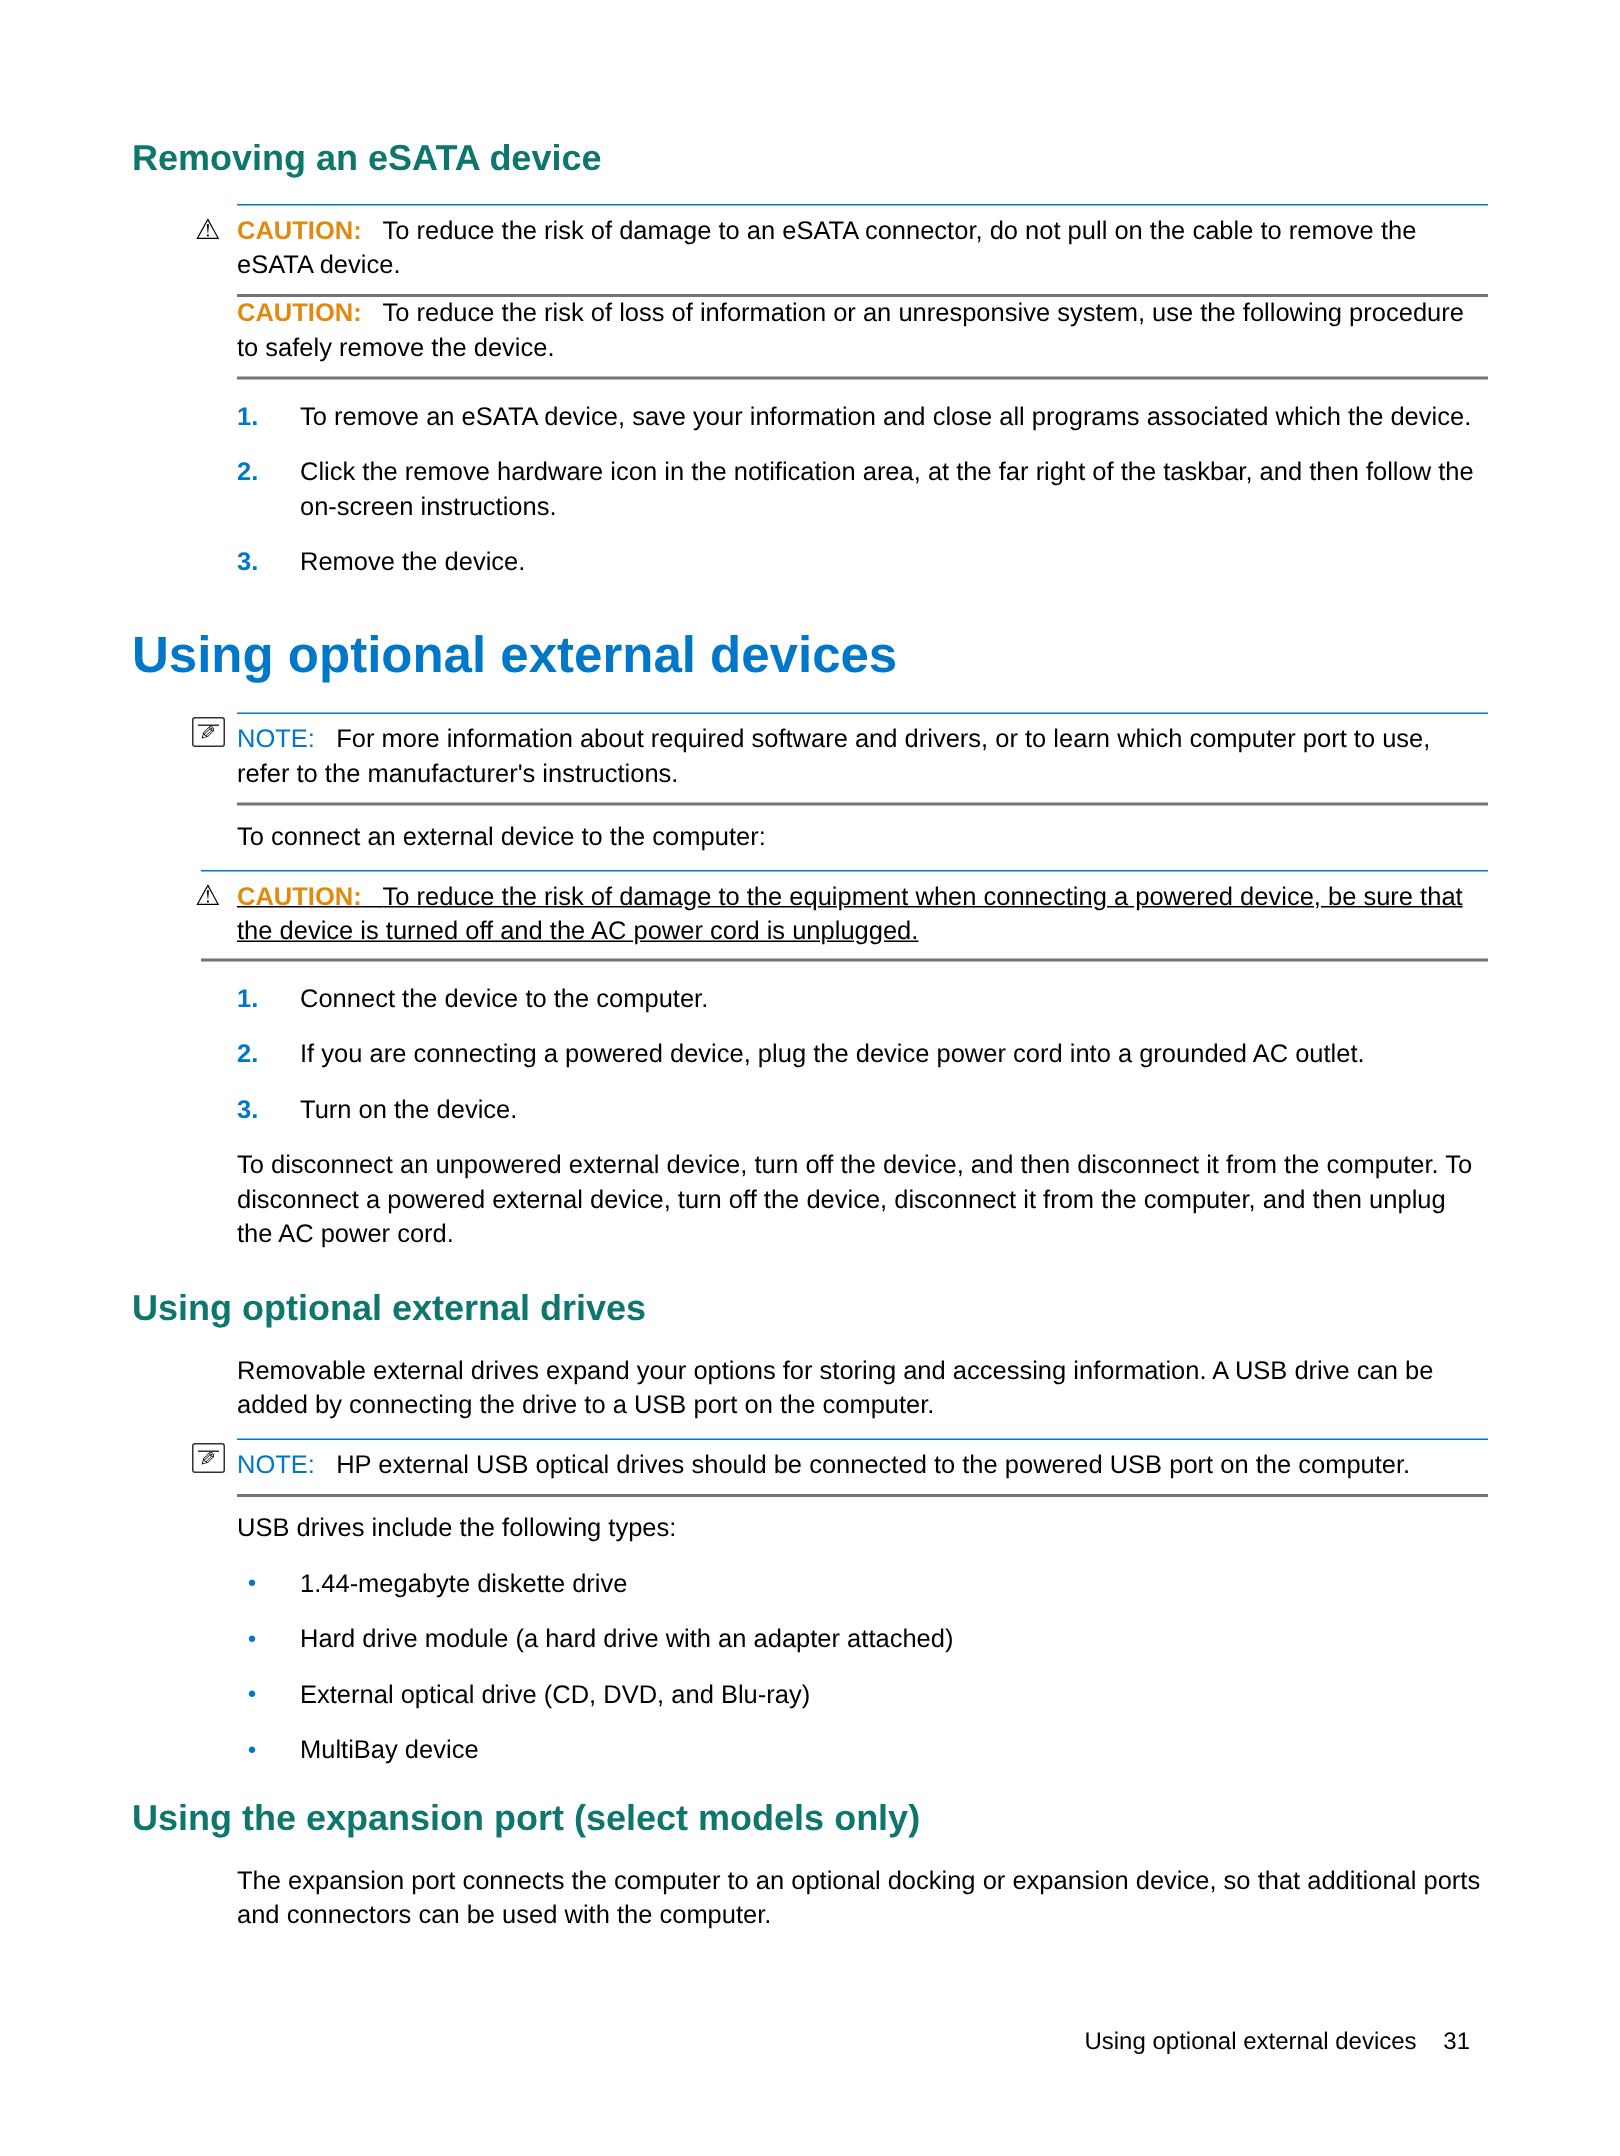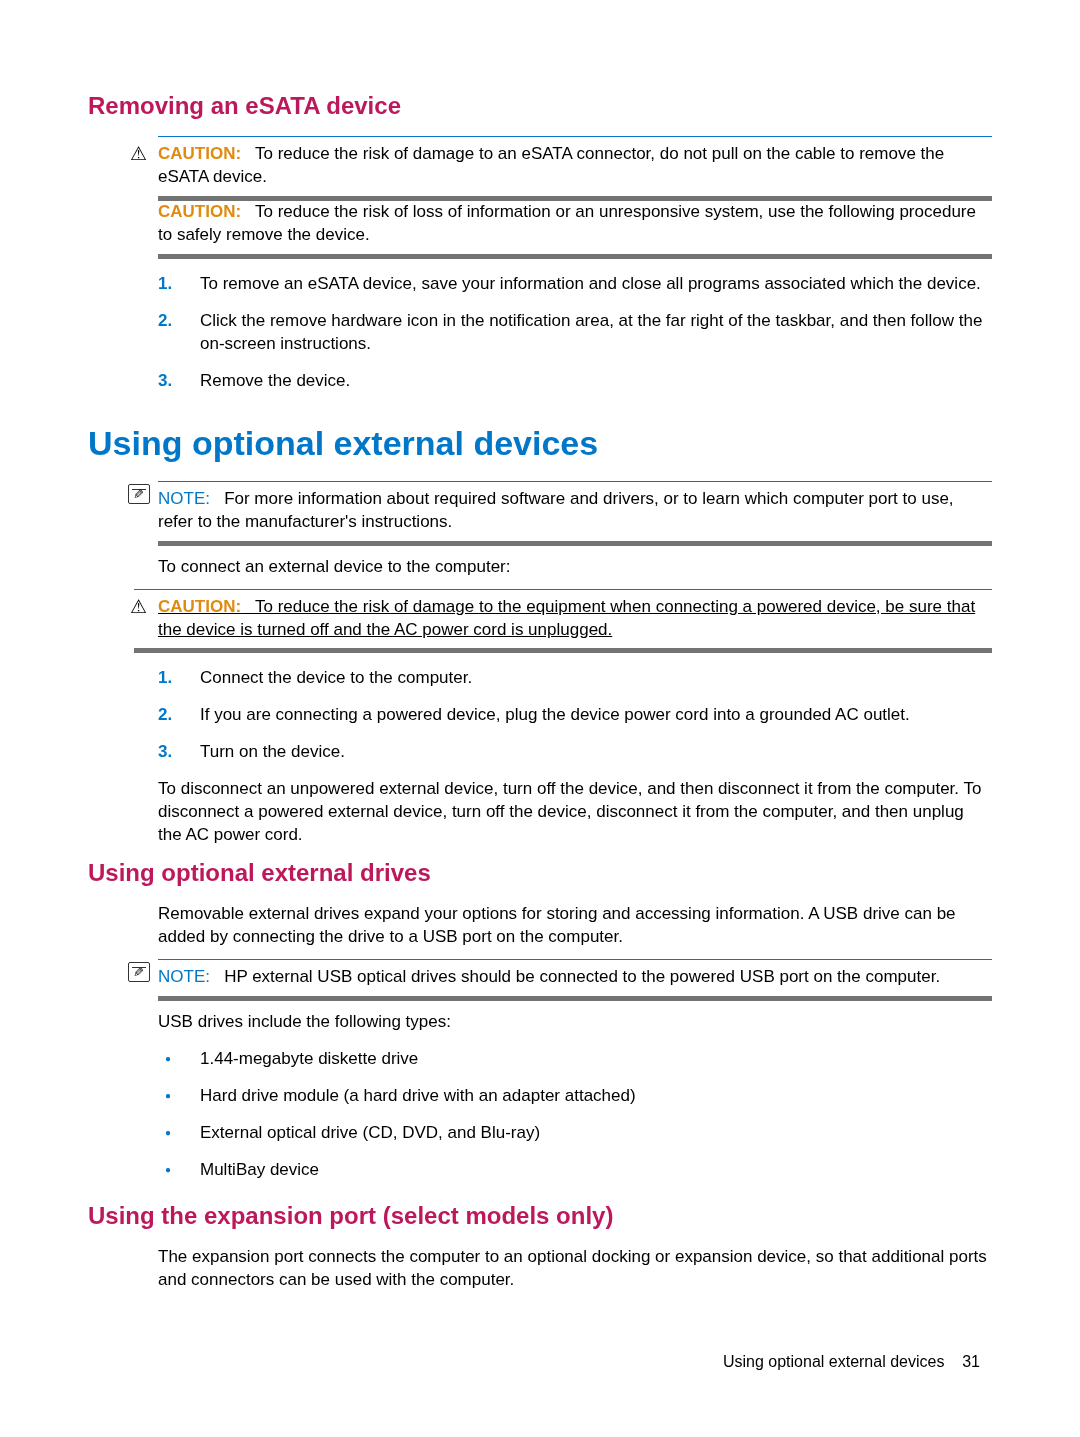--- a/index.html
+++ b/index.html
@@ -6,36 +6,36 @@
   html, body { width: 1080px; height: 1437px; background: #fff; }
   body {
     font-family: Arial, Helvetica, sans-serif;
     color: #000;
     font-size: 17px;
     line-height: 1.35;
     padding: 90px 88px 40px 88px;
     position: relative;
   }
   .h2 {
-    color: #be185d;
+    color: #0f766e;
     font-size: 24px;
     font-weight: bold;
     margin-bottom: 14px;
   }
   .h1 {
     color: #0077c8;
     font-size: 34px;
     font-weight: bold;
     margin-top: 28px;
     margin-bottom: 14px;
   }
   .indent-block { margin-left: 70px; }
   .callout {
     border-top: 1px solid #0077c8;
-    border-bottom: 5px solid #737373;
+    border-bottom: 2px solid #737373;
     padding: 6px 0 7px 0;
     margin: 8px 0 10px 0;
     position: relative;
   }
   .callout.no-top { border-top: none; padding-top: 0; }
   .callout .icon {
     position: absolute;
     left: -28px;
     top: 4px;
     font-size: 19px;
@@ -140,21 +140,21 @@
     <span>To reduce the risk of damage to the equipment when connecting a powered device, be sure that the device is turned off and the AC power cord is unplugged.</span>
   </div>
   <ol class="num">
     <li><span class="n">1.</span><span>Connect the device to the computer.</span></li>
     <li><span class="n">2.</span><span>If you are connecting a powered device, plug the device power cord into a grounded AC outlet.</span></li>
     <li><span class="n">3.</span><span>Turn on the device.</span></li>
   </ol>
   <div class="para">To disconnect an unpowered external device, turn off the device, and then disconnect it from the computer. To disconnect a powered external device, turn off the device, disconnect it from the computer, and then unplug the AC power cord.</div>
 </div>
 
-<div class="h2" style="margin-top:10px">Using optional external drives</div>
+<div class="h2" style="margin-top:22px">Using optional external drives</div>
 <div class="indent-block">
   <div class="para">Removable external drives expand your options for storing and accessing information. A USB drive can be added by connecting the drive to a USB port on the computer.</div>
   <div class="callout">
     <span class="icon note"></span>
     <span class="label-note">NOTE:</span>&nbsp;&nbsp;
     <span>HP external USB optical drives should be connected to the powered USB port on the computer.</span>
   </div>
   <div class="para">USB drives include the following types:</div>
   <ul class="bul">
     <li><span>1.44-megabyte diskette drive</span></li>

